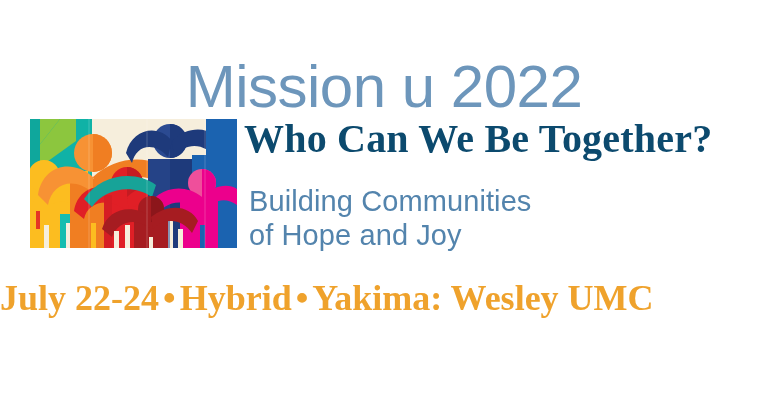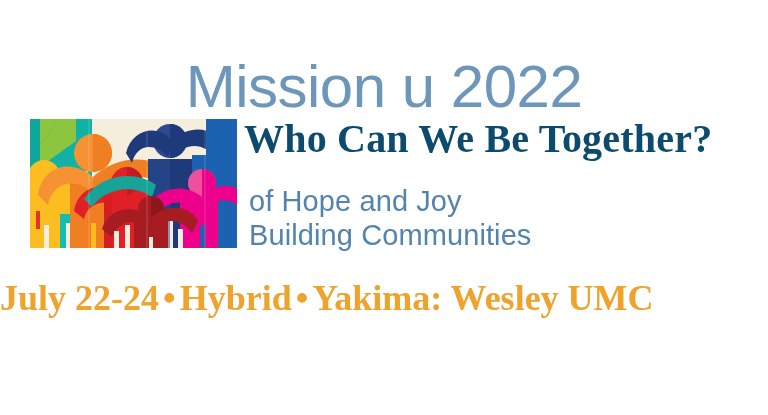--- a/index.html
+++ b/index.html
@@ -187,21 +187,21 @@
         <rect x="58" y="0" width="2" height="129" fill="#ffffff" opacity="0.10"></rect>
         <rect x="116" y="0" width="2" height="129" fill="#ffffff" opacity="0.10"></rect>
         <rect x="174" y="0" width="2" height="129" fill="#ffffff" opacity="0.10"></rect>
       </g>
     </svg>
   </div>
 
   <div id="theme-headline">Who Can We Be Together?</div>
 
   <div id="theme-subtitle">
+    <span class="sub-line">Building Communities</span>
     <span class="sub-line">of Hope and Joy</span>
-    <span class="sub-line">Building Communities</span>
   </div>
 
   <div id="details-line">
     <span>July 22-24</span><span class="sep">•</span><span>Hybrid</span><span class="sep">•</span><span>Yakima: Wesley UMC</span>
   </div>
 
 </div>
 
 </body></html>

